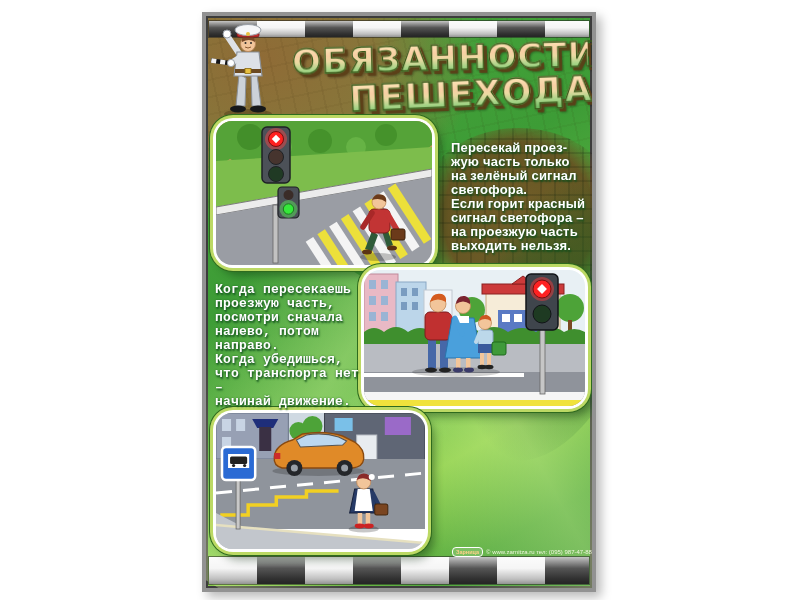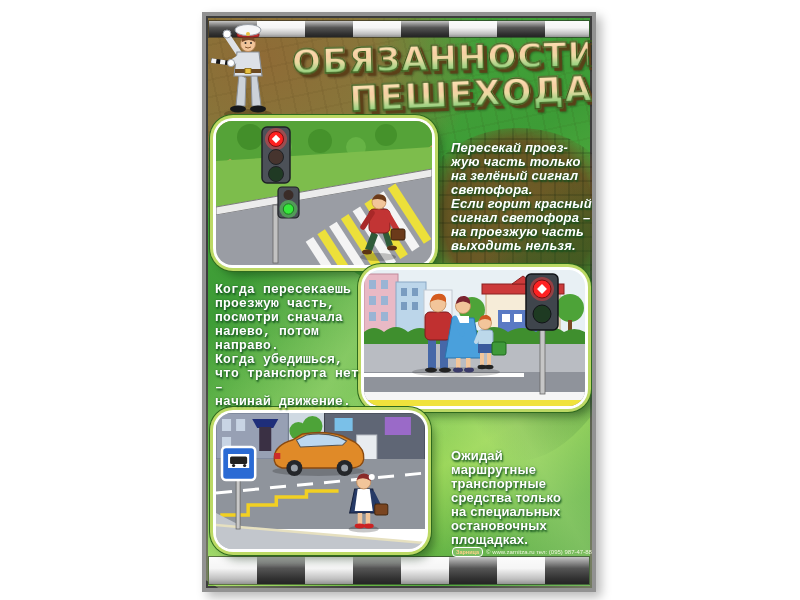--- a/index.html
+++ b/index.html
@@ -60,21 +60,21 @@
     box-shadow:0 0 0 3px #bcd964, 0 0 0 4px #2e6b1e, 6px 7px 10px rgba(8,40,10,.45);}
   .panel svg{display:block;width:100%;height:100%;border-radius:16px;}
   .panel-1{left:7px;top:102px;width:222px;height:150px;}
   .panel-2{left:155px;top:251px;width:227px;height:142px;}
   .panel-3{left:7px;top:394px;width:215px;height:142px;}
 
   
   .instr{position:absolute;color:#fff;font-weight:bold;font-size:13px;line-height:14px;
     white-space:pre-line;letter-spacing:.2px;
     text-shadow:1px 2px 2px rgba(18,82,30,.95), 0 0 2px rgba(18,82,30,.7);}
-  .instr-1{left:245px;top:125px;width:142px;font-style:italic;}
+  .instr-1{left:245px;top:125px;width:142px;}
   .instr-2{left:9px;top:267px;width:146px;font-family:Liberation Mono, monospace;}
   .instr-3{left:245px;top:433px;width:138px;}
 
   .officer{position:absolute;left:5px;top:6px;width:74px;height:100px;}
 
   .footer{position:absolute;left:246px;top:531px;display:flex;align-items:center;gap:3px;
     font-size:6px;color:#eef7dc;white-space:nowrap;}
   .brand-badge{border:1px solid #fff;border-radius:4px;padding:0 3px;line-height:8px;height:8px;
     color:#ffd28a;background:rgba(255,255,255,.14);font-weight:bold;font-size:5.5px;}
 </style>
@@ -330,27 +330,20 @@
 на проезжую часть
 выходить нельзя.</div>
     <div class="instr instr-2">Когда пересекаешь
 проезжую часть,
 посмотри сначала
 налево, потом
 направо.
 Когда убедишься,
 что транспорта нет –
 начинай движение.</div>
-    <div class="instr instr-3">Ожидай
-маршрутные
-транспортные
-средства только
-на специальных
-остановочных
-площадках.</div>
 
     <div class="footer">
       <span class="brand-badge">Зарница</span>
       <span>© www.zarnitza.ru  тел: (095) 987-47-88</span>
     </div>
 
   </div>
 </div>
 
 </body></html>

